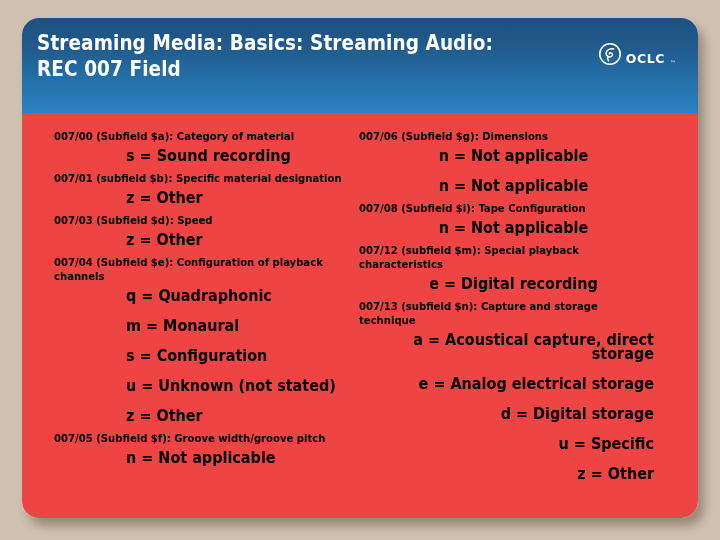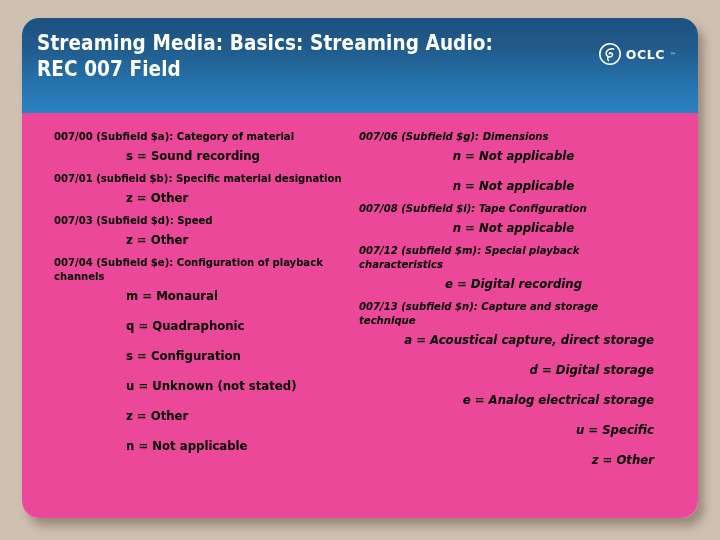--- a/index.html
+++ b/index.html
@@ -50,21 +50,21 @@
     letter-spacing: 0.1px;
     white-space: pre-line;
   }
 
   
   #oclc-logo {
     position: absolute;
     right: 22px;
     top: 24px;
     display: flex;
-    align-items: center;
+    align-items: flex-end;
     gap: 4px;
   }
   #oclc-mark { display: block; }
   #oclc-wordmark {
     color: #ffffff;
     font-family: "DejaVu Sans", sans-serif;
     font-size: 12.5px;
     font-weight: bold;
     letter-spacing: 0.6px;
   }
@@ -76,44 +76,44 @@
     margin-left: 1px;
   }
 
   
   #slide-body {
     position: absolute;
     left: 0;
     top: 95px;
     width: 676px;
     height: 405px;
-    background: #ec4899;
+    background: #ef4444;
   }
 
   .column {
     position: absolute;
     top: 17px;
     width: 295px;
   }
   #column-left  { left: 32px;  }
-  #column-right { left: 337px; font-style: italic; }
+  #column-right { left: 337px; }
 
   .entry-head {
     color: #000000;
     font-family: "DejaVu Sans Condensed", "Liberation Sans Narrow", "Liberation Sans", sans-serif;
     font-size: 11.2px;
     font-weight: bold;
     line-height: 14px;
     margin: 0 0 4px 0;
     text-align: left;
   }
   .entry-value {
     color: #000000;
     font-family: "DejaVu Sans Condensed", "Liberation Sans Narrow", "Liberation Sans", sans-serif;
-    font-size: 13px;
+    font-size: 16px;
     font-weight: bold;
     line-height: 14px;
     margin: 16px 0 9px 0;
   }
   
   #column-left .entry-value { padding-left: 72px; }
   
   #column-right .entry-value { text-align: center; padding-left: 14px; }
   
   #column-right .entry-value.list-item { text-align: right; padding-left: 38px; }
@@ -146,37 +146,38 @@
 
   <div id="slide-body">
     <div class="column" id="column-left">
         <p class="entry-head">007/00 (Subfield $a):  Category of material</p>
         <p class="entry-value">s = Sound recording</p>
         <p class="entry-head">007/01 (subfield $b):  Specific material designation</p>
         <p class="entry-value">z = Other</p>
         <p class="entry-head">007/03 (Subfield $d):  Speed</p>
         <p class="entry-value">z = Other</p>
         <p class="entry-head">007/04 (Subfield $e): Configuration of playback channels</p>
+        <p class="entry-value">q = Quadraphonic</p>
         <p class="entry-value">m = Monaural</p>
-        <p class="entry-value">q = Quadraphonic</p>
         <p class="entry-value">s = Configuration</p>
         <p class="entry-value">u = Unknown (not stated)</p>
         <p class="entry-value">z = Other</p>
+        <p class="entry-head">007/05 (Subfield $f):  Groove width/groove pitch</p>
         <p class="entry-value">n = Not applicable</p>
       </div>
     <div class="column" id="column-right">
         <p class="entry-head">007/06 (Subfield $g):  Dimensions</p>
         <p class="entry-value">n = Not applicable</p>
         <p class="entry-value">n = Not applicable</p>
         <p class="entry-head">007/08 (Subfield $i):  Tape Configuration</p>
         <p class="entry-value">n = Not applicable</p>
         <p class="entry-head">007/12 (subfield $m):  Special playback characteristics</p>
         <p class="entry-value">e = Digital recording</p>
         <p class="entry-head">007/13 (subfield $n):  Capture and storage technique</p>
         <p class="entry-value list-item">a = Acoustical capture, direct storage</p>
+        <p class="entry-value list-item">e = Analog electrical storage</p>
         <p class="entry-value list-item">d = Digital storage</p>
-        <p class="entry-value list-item">e = Analog electrical storage</p>
         <p class="entry-value list-item">u = Specific</p>
         <p class="entry-value list-item">z = Other</p>
       </div>
   </div>
 
 </div>
 
 </body></html>

